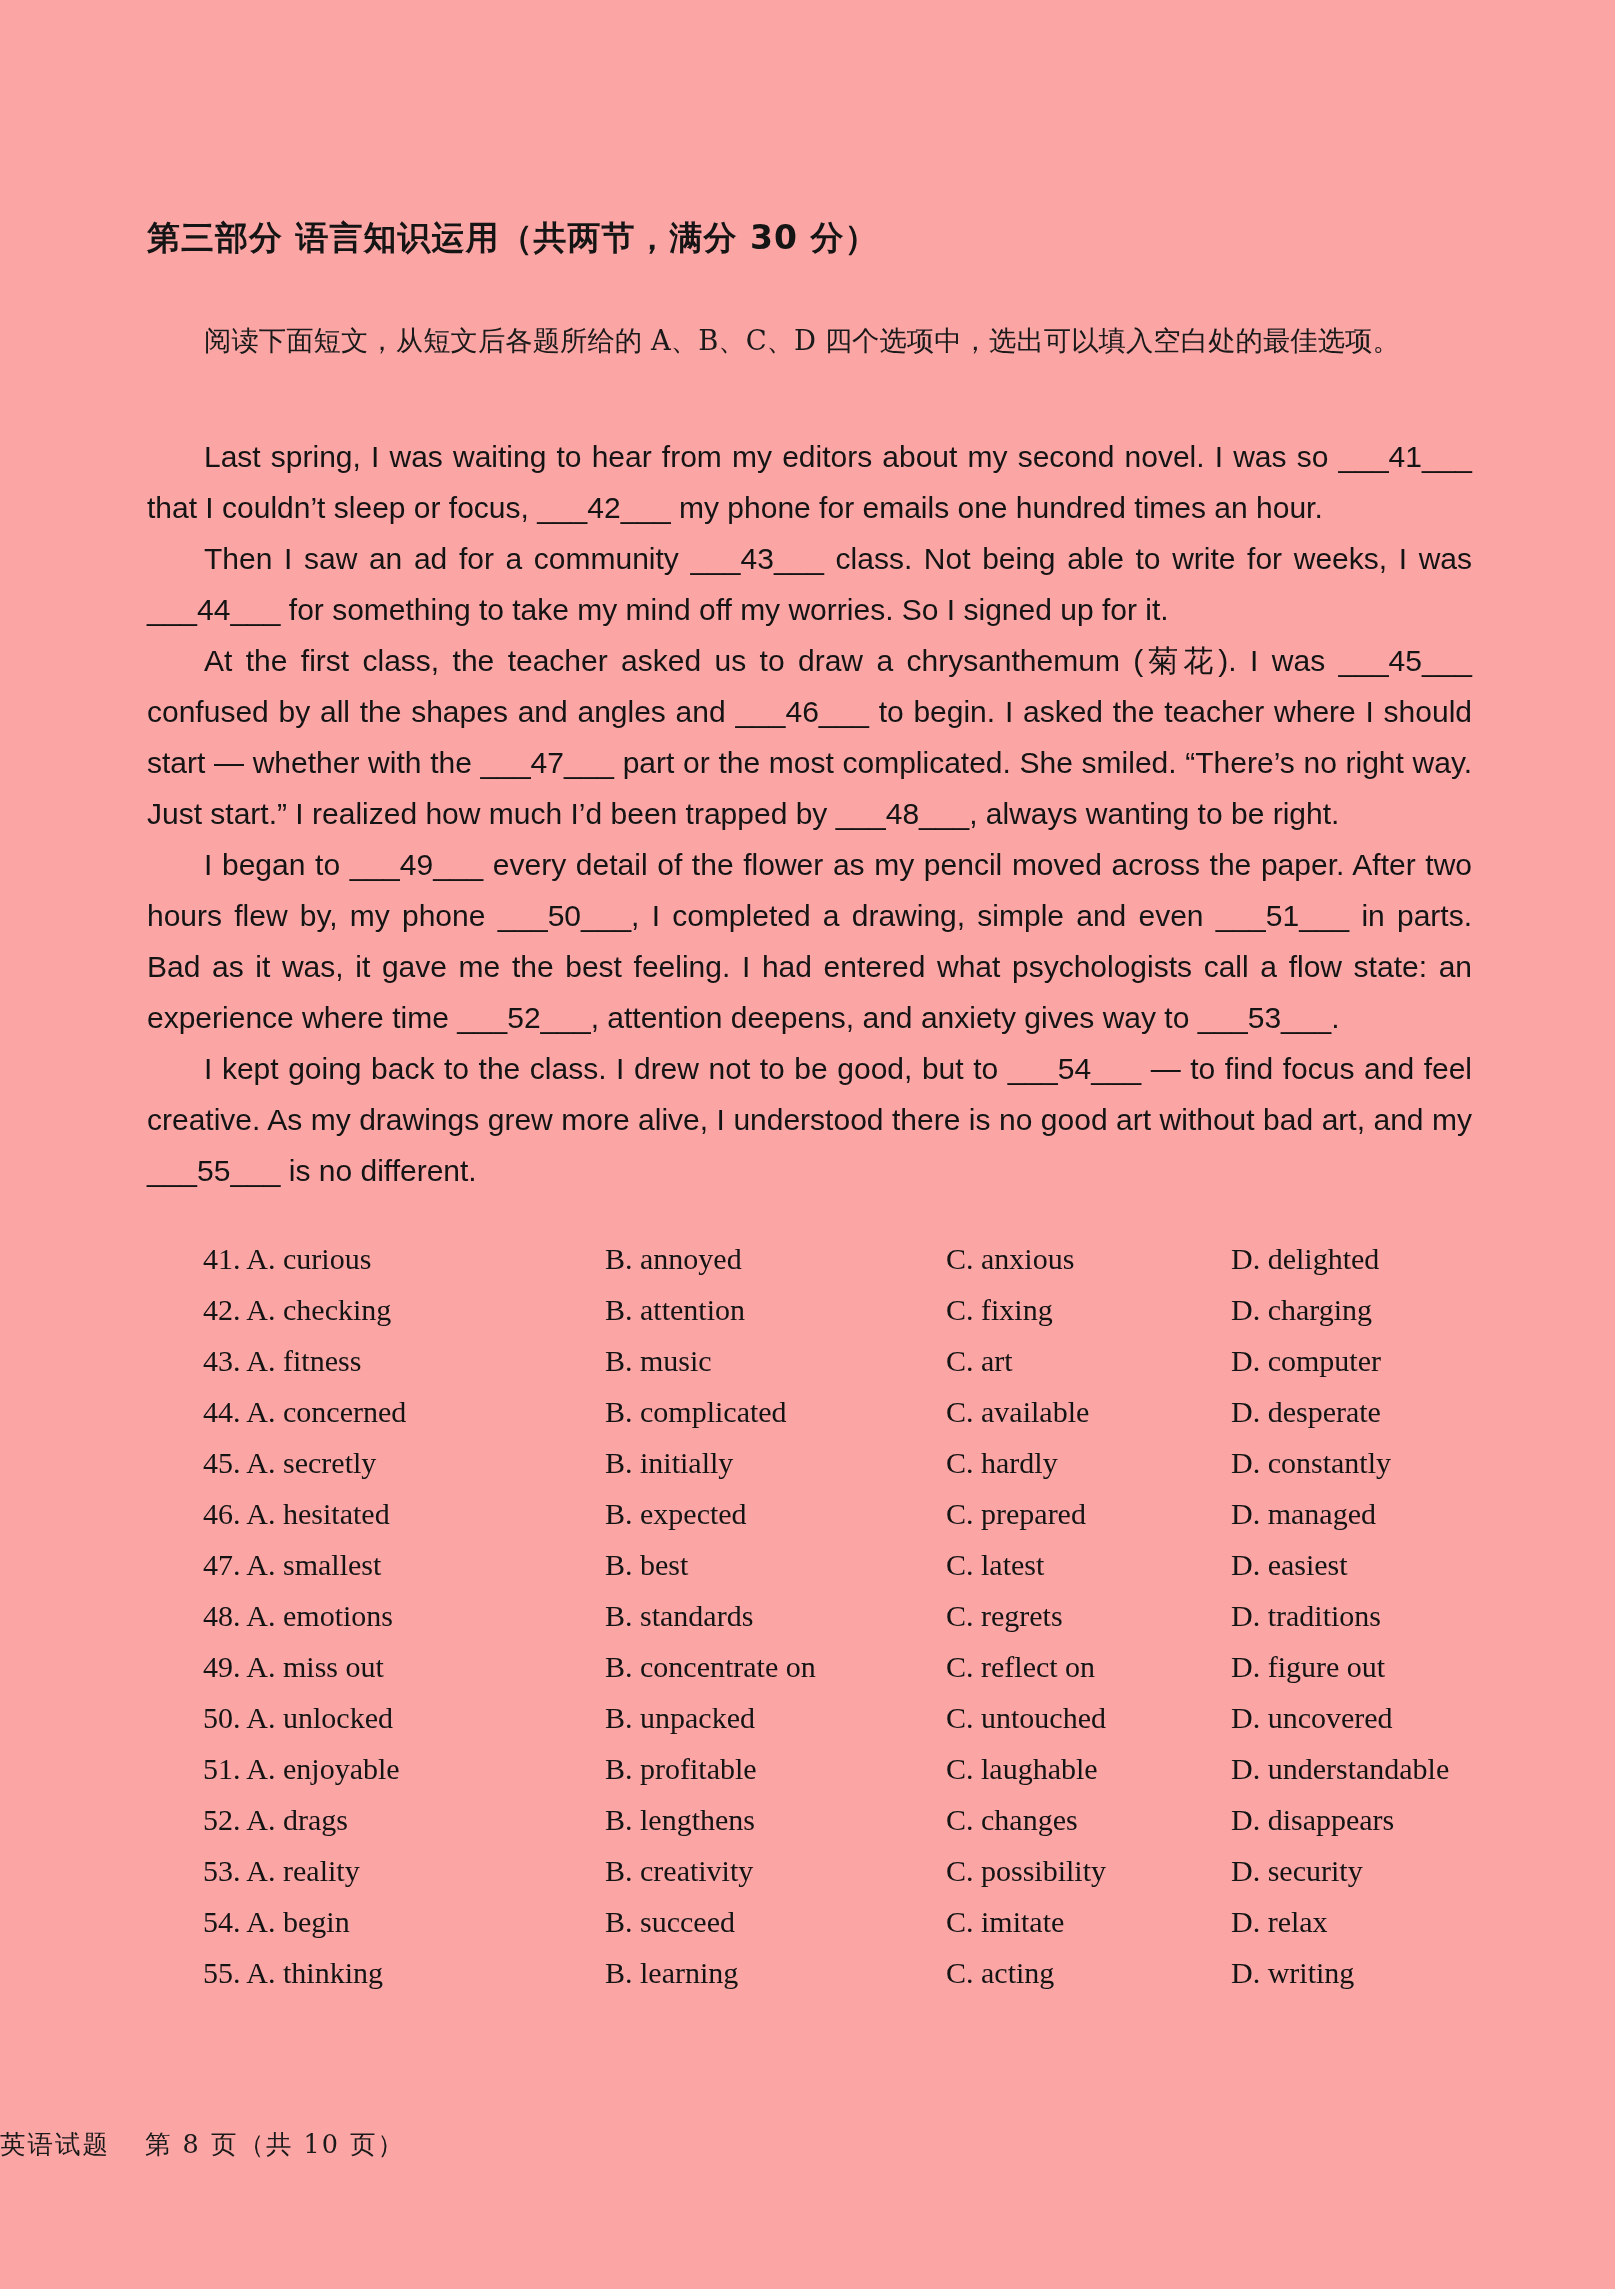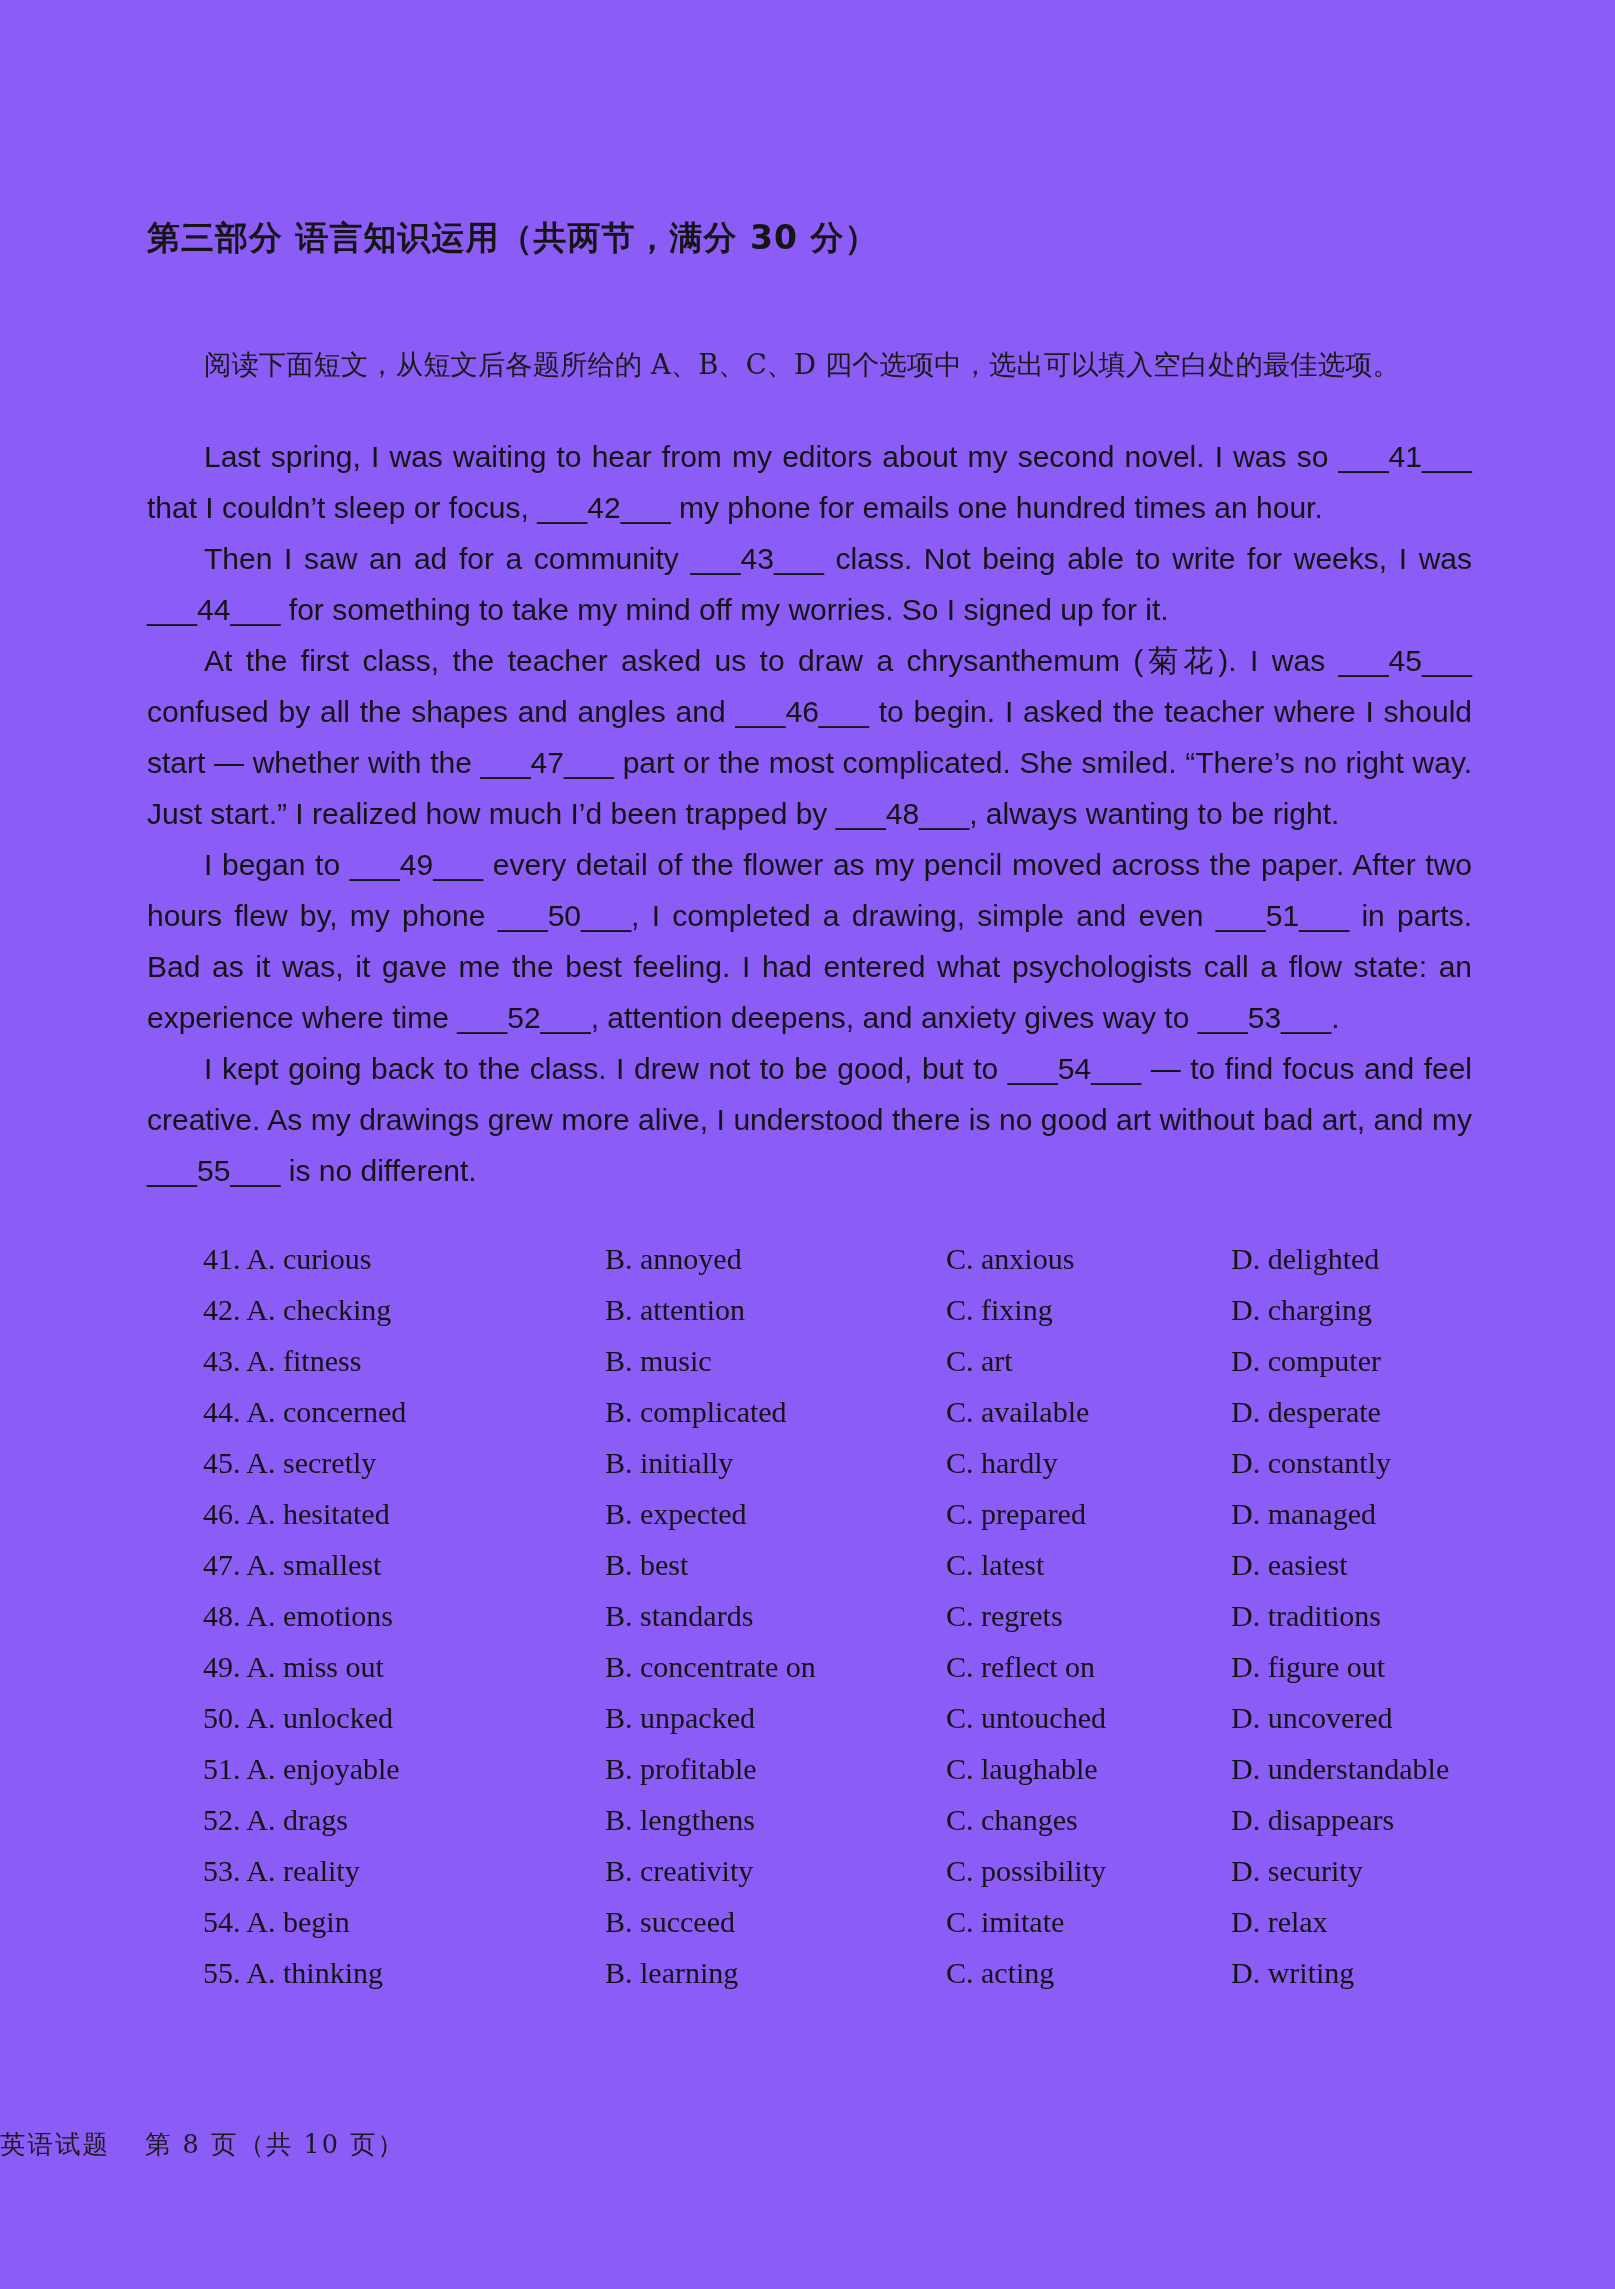--- a/index.html
+++ b/index.html
@@ -1,29 +1,29 @@
 <!DOCTYPE html>
 <html><head>
 <meta charset="utf-8">
 <style>
   html, body { margin: 0; padding: 0; background: #ffffff; }
   body { width: 1615px; height: 2290px; position: relative; overflow: hidden; color: #111; }
-  .page { position: absolute; left: 0; top: 0; width: 1615px; height: 2290px; background: #8b5cf6; }
+  .page { position: absolute; left: 0; top: 0; width: 1615px; height: 2290px; background: #fca5a5; }
 
   .part-title {
     position: absolute; left: 147px; top: 216px;
     font-family: "DejaVu Sans", sans-serif; font-weight: bold;
     font-size: 33px; letter-spacing: 1px; color: #151515;
   }
   .section-line {
     position: absolute; left: 147px; top: 292px;
     font-family: "DejaVu Serif", serif; font-size: 27.4px; color: #1a1a1a;
   }
   .instruction {
-    position: absolute; left: 147px; top: 339px; width: 1325px;
+    position: absolute; left: 147px; top: 315px; width: 1325px;
     font-family: "DejaVu Serif", serif; font-size: 27.4px; line-height: 51px;
     text-indent: 57px; color: #1a1a1a;
   }
   .passage {
     position: absolute; left: 147px; top: 431px; width: 1325px;
     font-family: Liberation Sans, sans-serif; font-size: 30px; line-height: 51px;
     color: #141414;
   }
   .passage p { margin: 0; text-indent: 57px; text-align: justify; }
 

